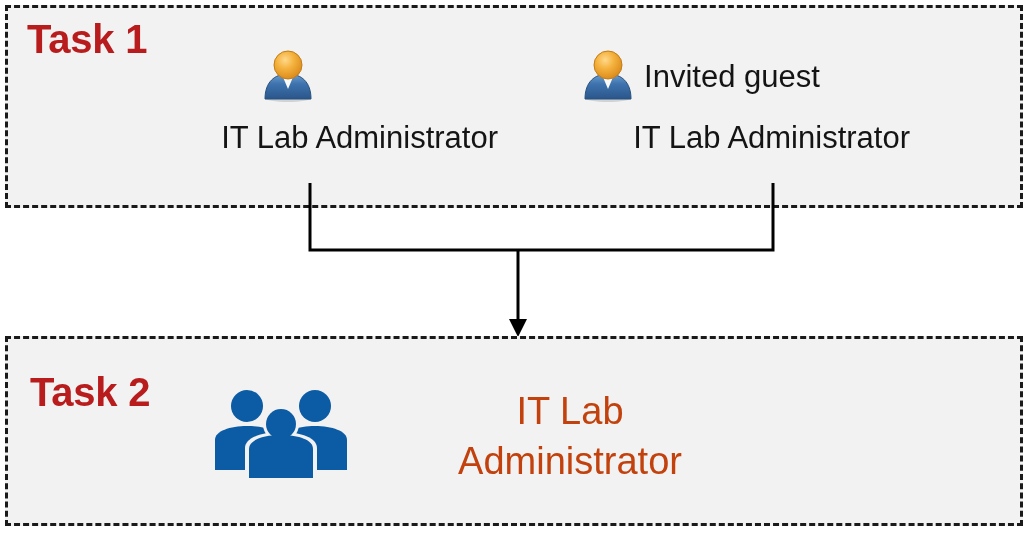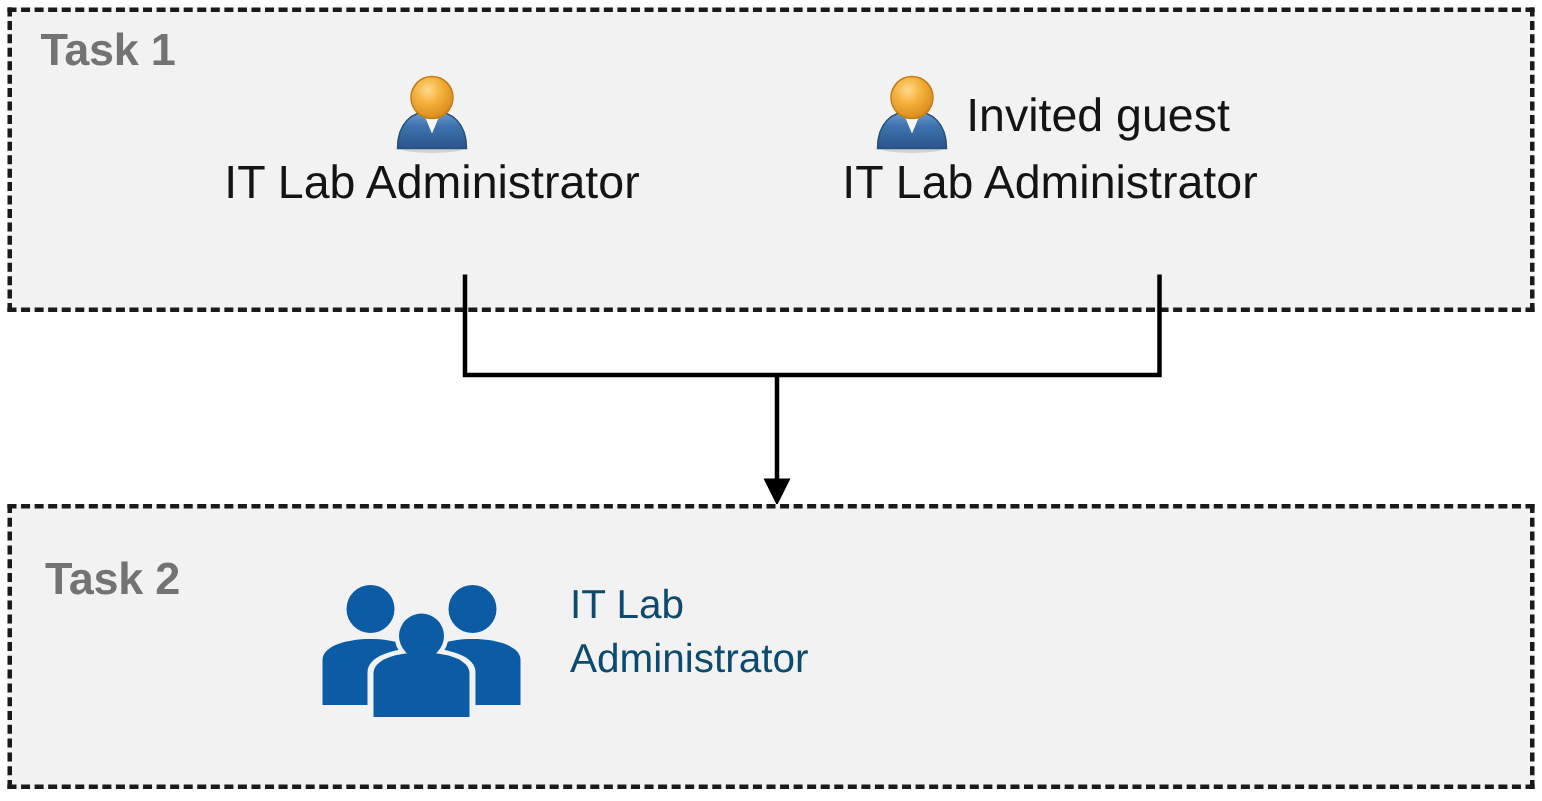--- a/index.html
+++ b/index.html
@@ -25,22 +25,22 @@
     background: #F2F2F2;
     border: 3px dashed #1A1A1A;
     box-sizing: border-box;
   }
   #task1-box { left: 5px;  top: 5px;   width: 1018px; height: 203px; }
   #task2-box { left: 5px;  top: 336px; width: 1018px; height: 190px; }
 
   .task-label {
     position: absolute;
     font-weight: bold;
-    font-size: 30px;
-    color: #737373;
+    font-size: 40px;
+    color: #b91c1c;
     letter-spacing: -0.2px;
     white-space: nowrap;
   }
   #task1-label { left: 27px; top: 17px; }
   #task2-label { left: 30px; top: 370px; }
 
   
   .person {
     position: absolute;
     width: 420px;
@@ -60,43 +60,44 @@
     font-size: 31px;
     color: #141414;
     white-space: nowrap;
     line-height: 1;
   }
   .person-role {
     font-size: 31px;
     color: #141414;
     white-space: nowrap;
     line-height: 1;
-    margin-top: 2px;
+    margin-top: 18px;
+    text-align: right;
   }
 
   .user-icon { width: 56px; height: 54px; display: block; flex: 0 0 auto; }
 
   
   #group-icon-wrap {
     position: absolute;
     left: 214px;
     top: 386px;
     width: 134px;
     height: 92px;
   }
   #group-icon { width: 134px; height: 92px; display: block; }
 
   #group-name {
     position: absolute;
     left: 380px;
     top: 386px;
     width: 380px;
-    text-align: left;
-    font-size: 27px;
-    color: #0c4a6e;
+    text-align: center;
+    font-size: 38px;
+    color: #c2410c;
     line-height: 1.32;
   }
 
   
   #connector {
     position: absolute;
     left: 0;
     top: 0;
     width: 1028px;
     height: 534px;

